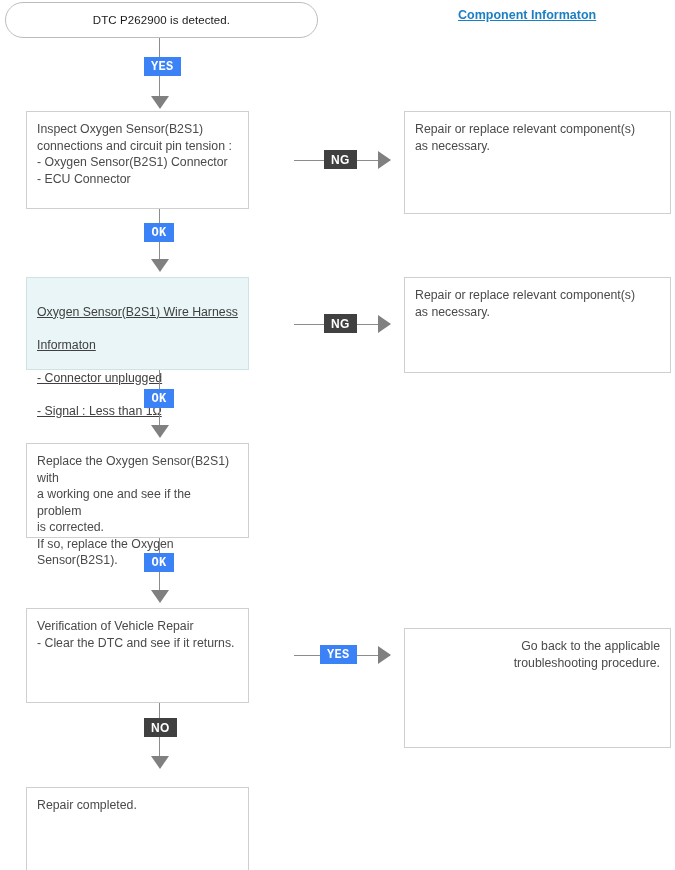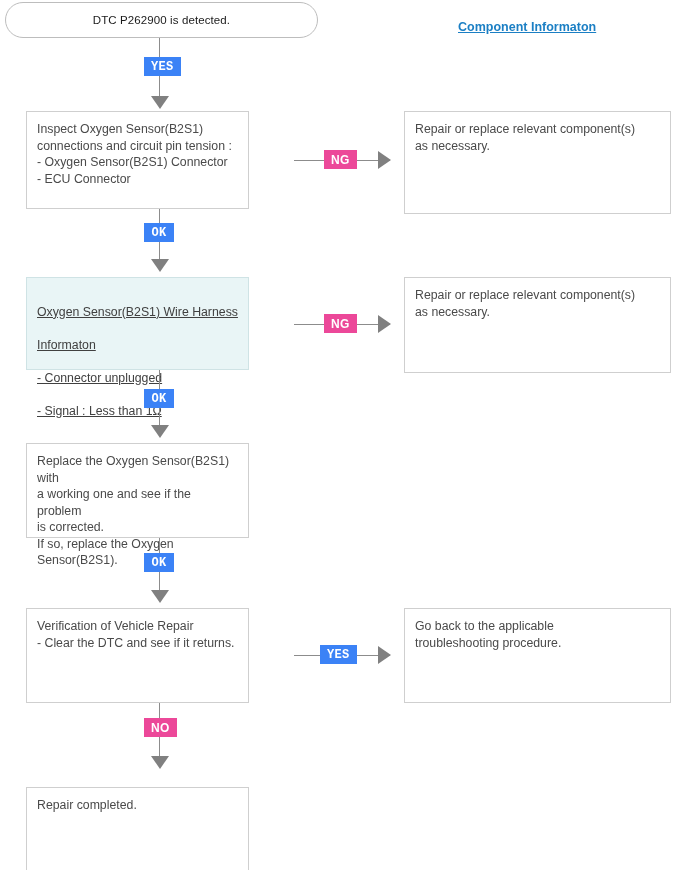--- a/index.html
+++ b/index.html
@@ -35,21 +35,21 @@
     line-height: 15px;
     text-align: center;
     letter-spacing: 0.1px;
   }
   .start-node .l1 { font-weight: 400; }
   .start-node .l2 { font-weight: 700; }
 
   
   .comp-link {
     left: 458px;
-    top: 20px;
+    top: 8px;
     color: #1b7fc4;
     font-size: 12.5px;
     font-weight: 700;
     white-space: nowrap;
     cursor: pointer;
   }
 
   
   .box {
     border: 1px solid #cfcfcf;
@@ -105,21 +105,21 @@
     padding: 0 7px;
     display: flex;
     align-items: center;
     justify-content: center;
     color: #ffffff;
     font-size: 12px;
     font-weight: 700;
     letter-spacing: 0.3px;
   }
   .badge.green { background: #3b82f6; font-family: Liberation Mono, monospace; }
-  .badge.red   { background: #ec4899; }
+  .badge.red   { background: #404040; }
 </style>
 </head>
 <body>
 
 <div class="abs start-node">
   <span class="l1">DTC P262900 is detected.</span>
 </div>
 
 <a class="abs comp-link" href="#">Component Informaton</a>
 
@@ -170,20 +170,20 @@
 <div class="abs badge green" style="left:144px; top:553px;">OK</div>
 <div class="abs arrow-down" style="left:151px; top:590px;"></div>
 
 <div class="abs box left" style="top:608px; height:95px;">Verification of Vehicle Repair
 - Clear the DTC and see if it returns.</div>
 
 <div class="abs hline" style="left:294px; top:655px; width:96px;"></div>
 <div class="abs badge green" style="left:320px; top:645px;">YES</div>
 <div class="abs arrow-right" style="left:378px; top:646px;"></div>
 
-<div class="abs box right" style="top:608px; height:95px;">Go back to the applicable
+<div class="abs box right" style="top:628px; height:120px;text-align:right;">Go back to the applicable
 troubleshooting procedure.</div>
 
 <div class="abs vline" style="left:159px; top:703px; height:62px;"></div>
 <div class="abs badge red" style="left:144px; top:718px;">NO</div>
 <div class="abs arrow-down" style="left:151px; top:756px;"></div>
 
 <div class="abs box left" style="top:787px; height:90px;">Repair completed.</div>
 
 </body></html>

